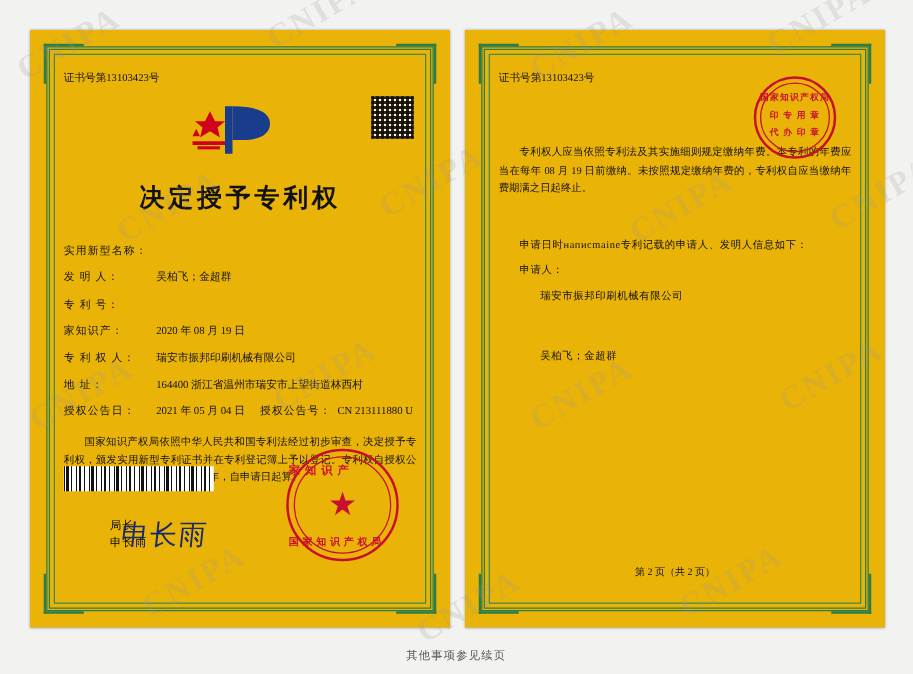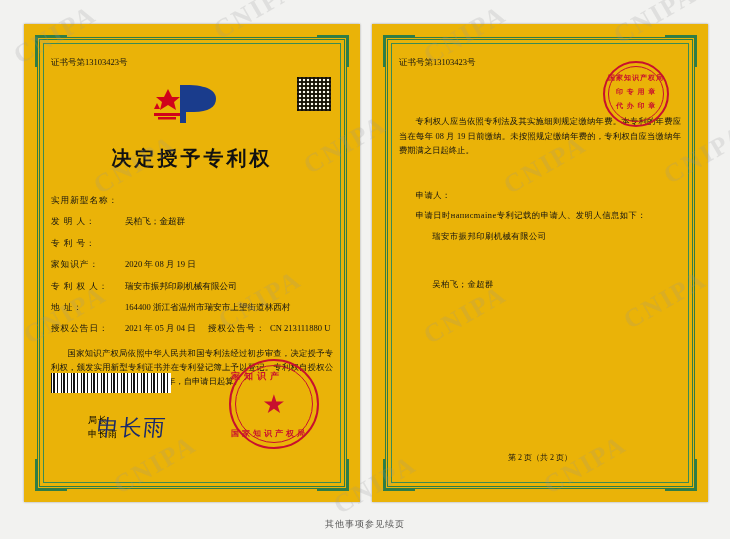--- a/index.html
+++ b/index.html
@@ -365,22 +365,22 @@
     <div class="stamp-small">
       <div class="ring"></div>
       <div class="l1">国家知识产权局</div>
       <div class="l2">印 专 用 章</div>
       <div class="l3">代 办 印 章</div>
     </div>
 
     <div class="page2-body">
       <div class="p2-para">专利权人应当依照专利法及其实施细则规定缴纳年费。本专利的年费应当在每年 08 月 19 日前缴纳。未按照规定缴纳年费的，专利权自应当缴纳年费期满之日起终止。</div>
       <div class="gap"></div>
+      <div class="p2-line p2-indent1">申请日时написmaine专利记载的申请人、发明人信息如下：</div>
       <div class="p2-line p2-indent1">申请人：</div>
-      <div class="p2-line p2-indent1">申请日时написmaine专利记载的申请人、发明人信息如下：</div>
       <div class="p2-line p2-indent2">瑞安市振邦印刷机械有限公司</div>
       <div class="gap"></div>
       <div class="gap"></div>
       <div class="p2-line p2-indent2">吴柏飞；金超群</div>
     </div>
 
     <div class="footer-page">第 2 页（共 2 页）</div>
   </div>
 </div>
 

